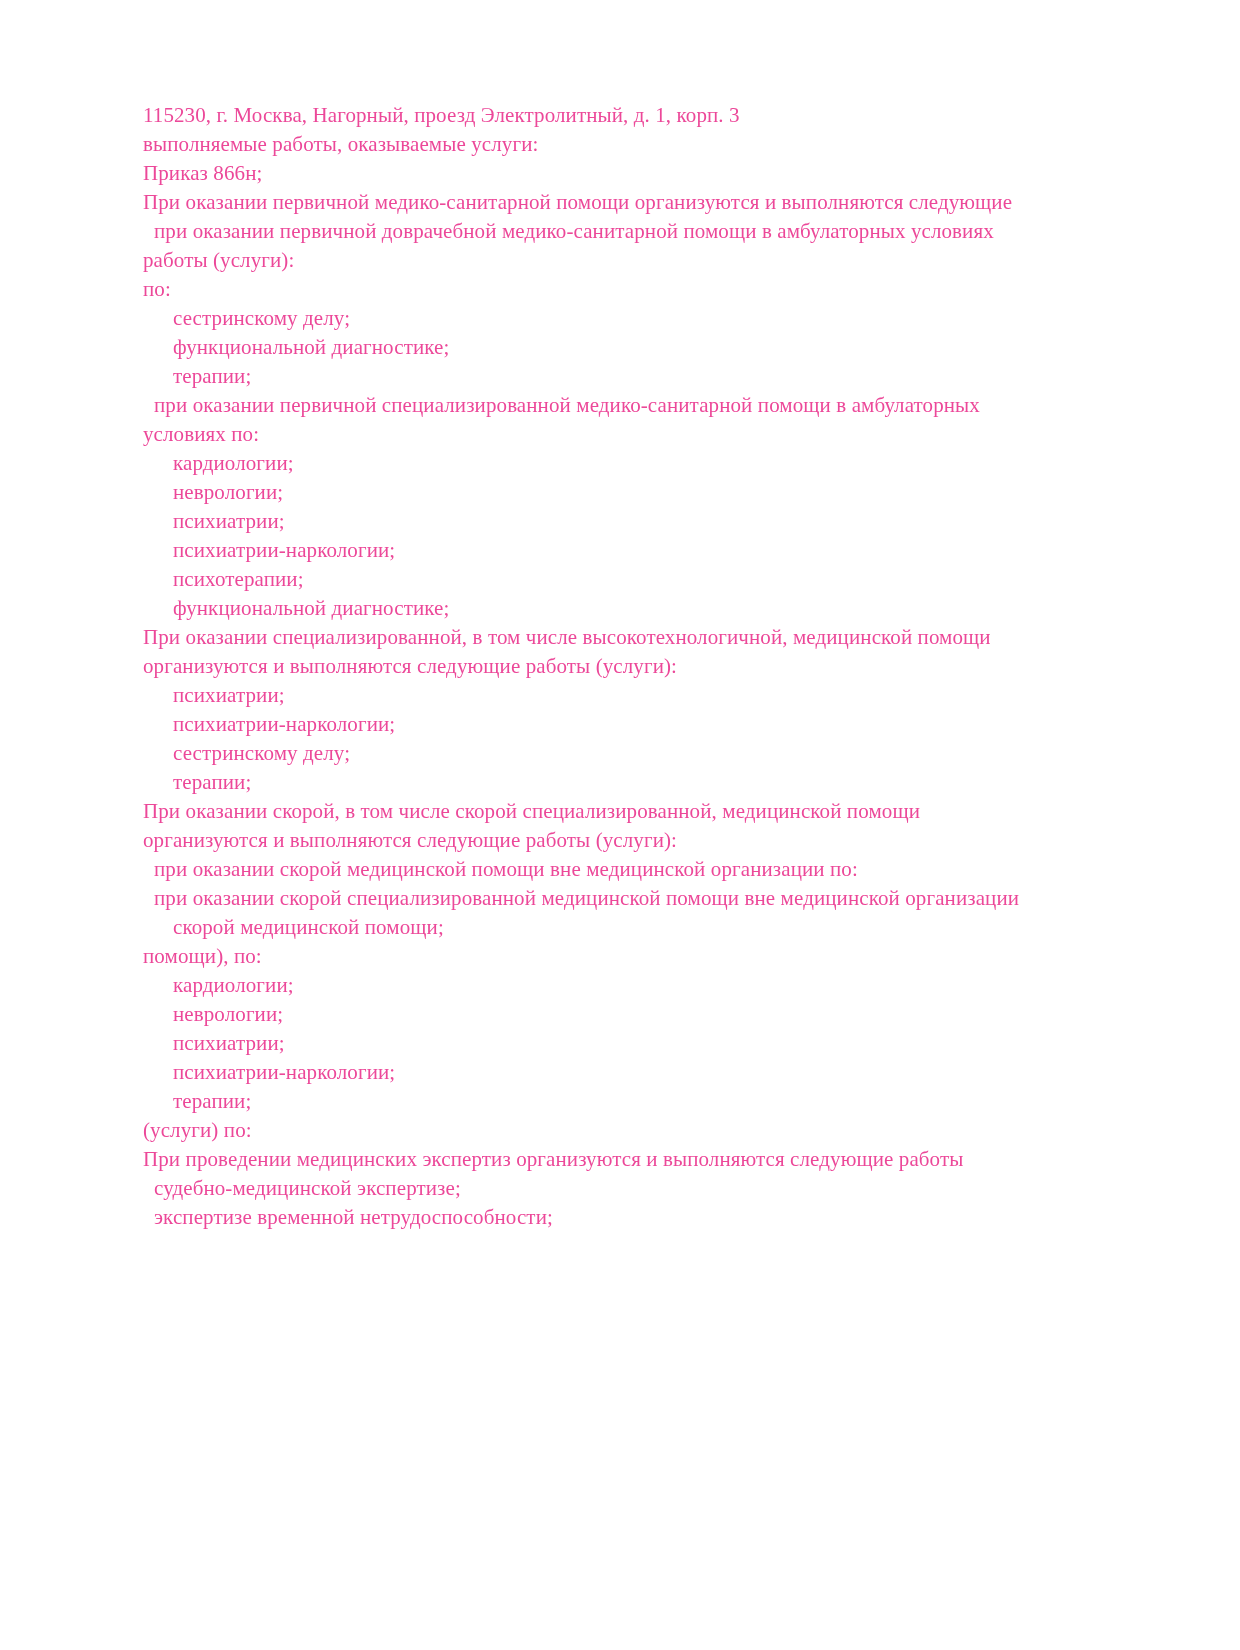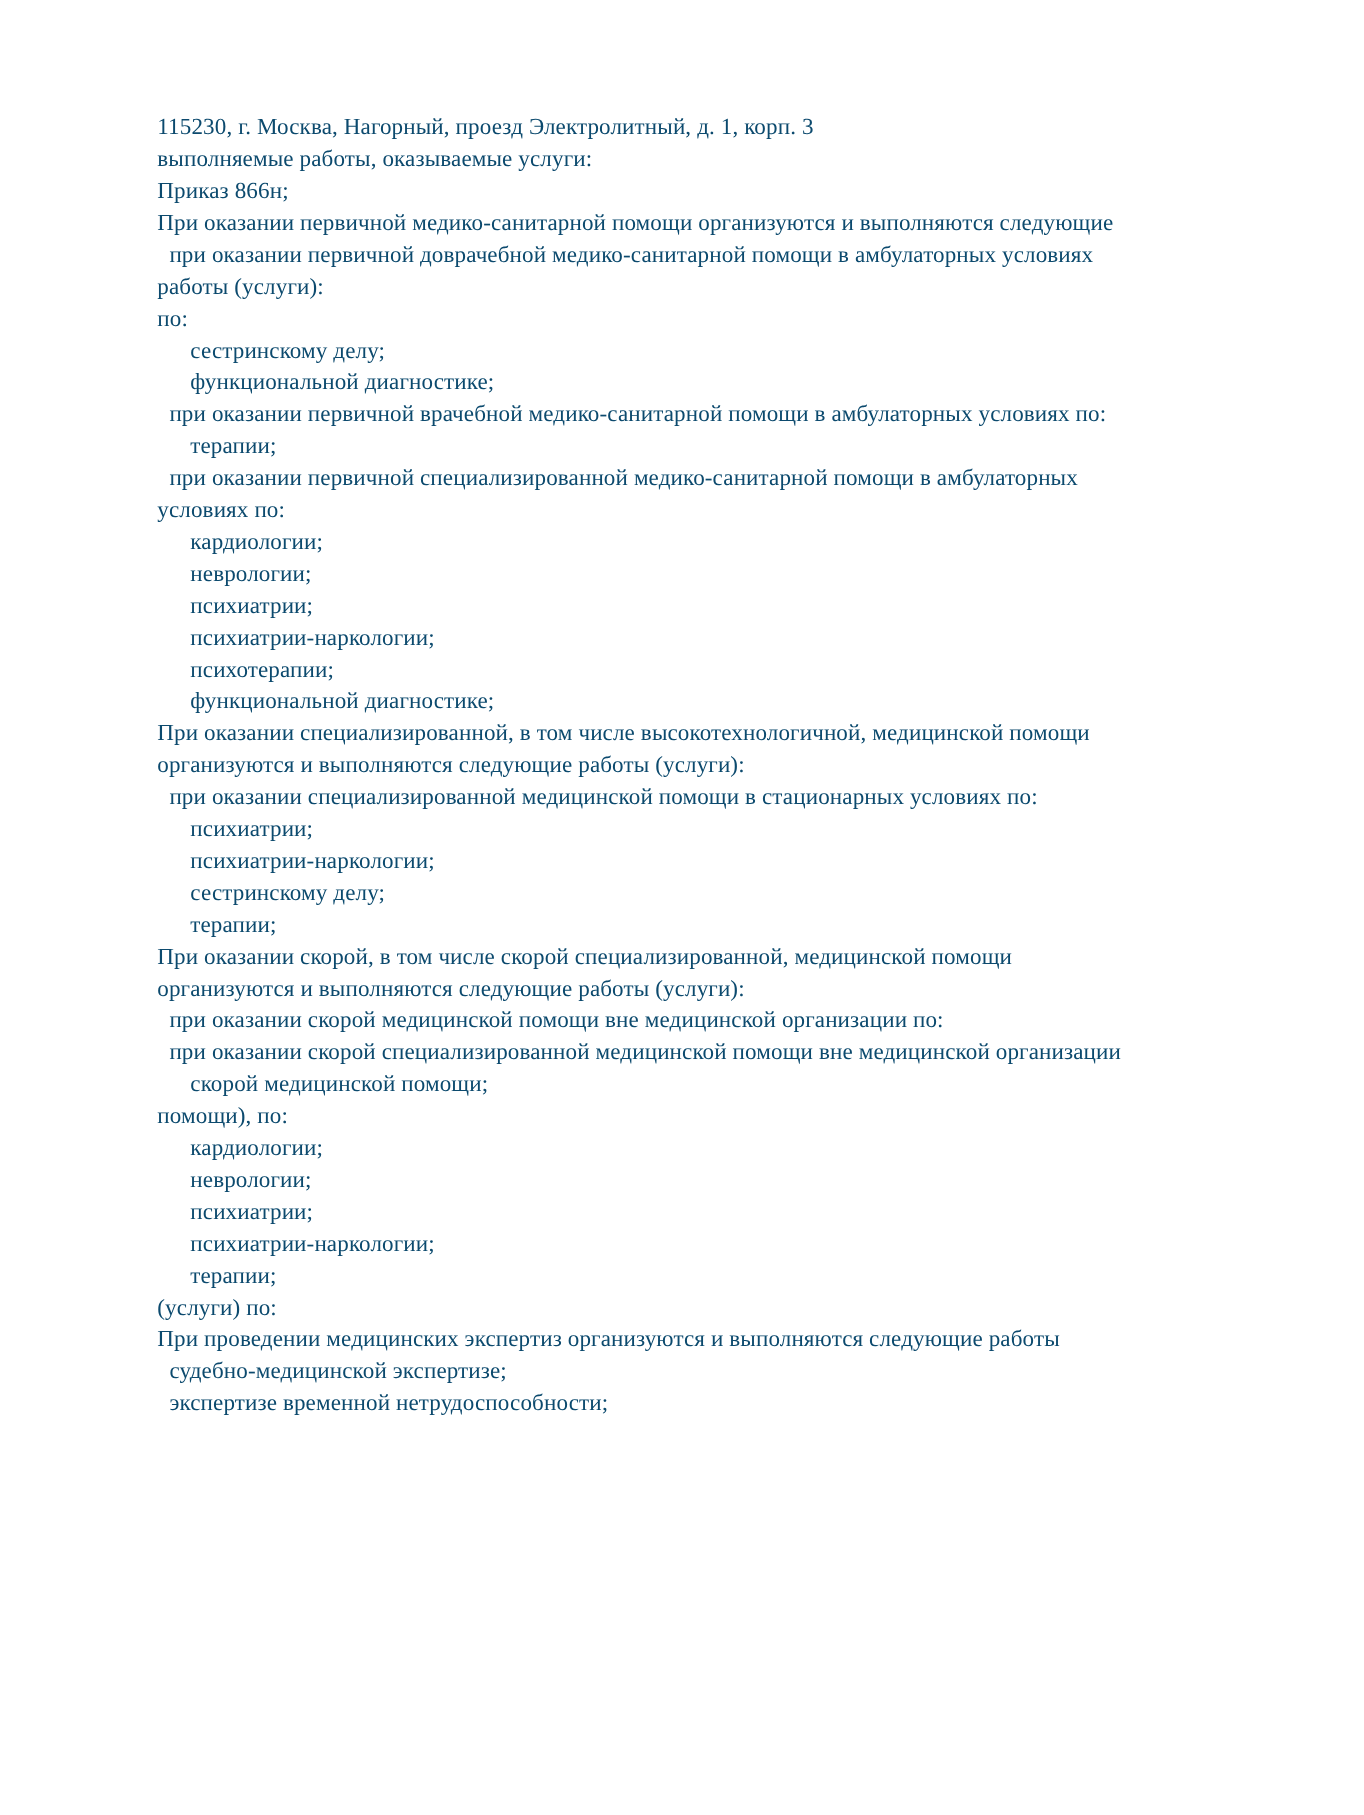--- a/index.html
+++ b/index.html
@@ -5,21 +5,21 @@
   html, body {
     margin: 0;
     padding: 0;
     background: #ffffff;
   }
   .page {
     position: relative;
     width: 1240px;
     height: 1650px;
     background: #ffffff;
-    color: #0c4a6e;
+    color: #ec4899;
     font-family: "Liberation Serif", "DejaVu Serif", serif;
     font-size: 21px;
     overflow: hidden;
   }
   .content {
     position: absolute;
     left: 143px;
     top: 101px;
     width: 1080px;
   }
@@ -41,33 +41,31 @@
 
   <div class="line indent-0">115230, г. Москва, Нагорный, проезд Электролитный, д. 1, корп. 3</div>
       <div class="line indent-0">выполняемые работы, оказываемые услуги:</div>
       <div class="line indent-0">Приказ 866н;</div>
       <div class="line indent-0">При оказании первичной медико-санитарной помощи организуются и выполняются следующие</div>
       <div class="line indent-1">при оказании первичной доврачебной медико-санитарной помощи в амбулаторных условиях</div>
       <div class="line indent-0">работы (услуги):</div>
       <div class="line indent-0">по:</div>
       <div class="line indent-2">сестринскому делу;</div>
       <div class="line indent-2">функциональной диагностике;</div>
-      <div class="line indent-1">при оказании первичной врачебной медико-санитарной помощи в амбулаторных условиях по:</div>
       <div class="line indent-2">терапии;</div>
       <div class="line indent-1">при оказании первичной специализированной медико-санитарной помощи в амбулаторных</div>
       <div class="line indent-0">условиях по:</div>
       <div class="line indent-2">кардиологии;</div>
       <div class="line indent-2">неврологии;</div>
       <div class="line indent-2">психиатрии;</div>
       <div class="line indent-2">психиатрии-наркологии;</div>
       <div class="line indent-2">психотерапии;</div>
       <div class="line indent-2">функциональной диагностике;</div>
       <div class="line indent-0">При оказании специализированной, в том числе высокотехнологичной, медицинской помощи</div>
       <div class="line indent-0">организуются и выполняются следующие работы (услуги):</div>
-      <div class="line indent-1">при оказании специализированной медицинской помощи в стационарных условиях по:</div>
       <div class="line indent-2">психиатрии;</div>
       <div class="line indent-2">психиатрии-наркологии;</div>
       <div class="line indent-2">сестринскому делу;</div>
       <div class="line indent-2">терапии;</div>
       <div class="line indent-0">При оказании скорой, в том числе скорой специализированной, медицинской помощи</div>
       <div class="line indent-0">организуются и выполняются следующие работы (услуги):</div>
       <div class="line indent-1">при оказании скорой медицинской помощи вне медицинской организации по:</div>
       <div class="line indent-1">при оказании скорой специализированной медицинской помощи вне медицинской организации</div>
       <div class="line indent-2">скорой медицинской помощи;</div>
       <div class="line indent-0">помощи), по:</div>

